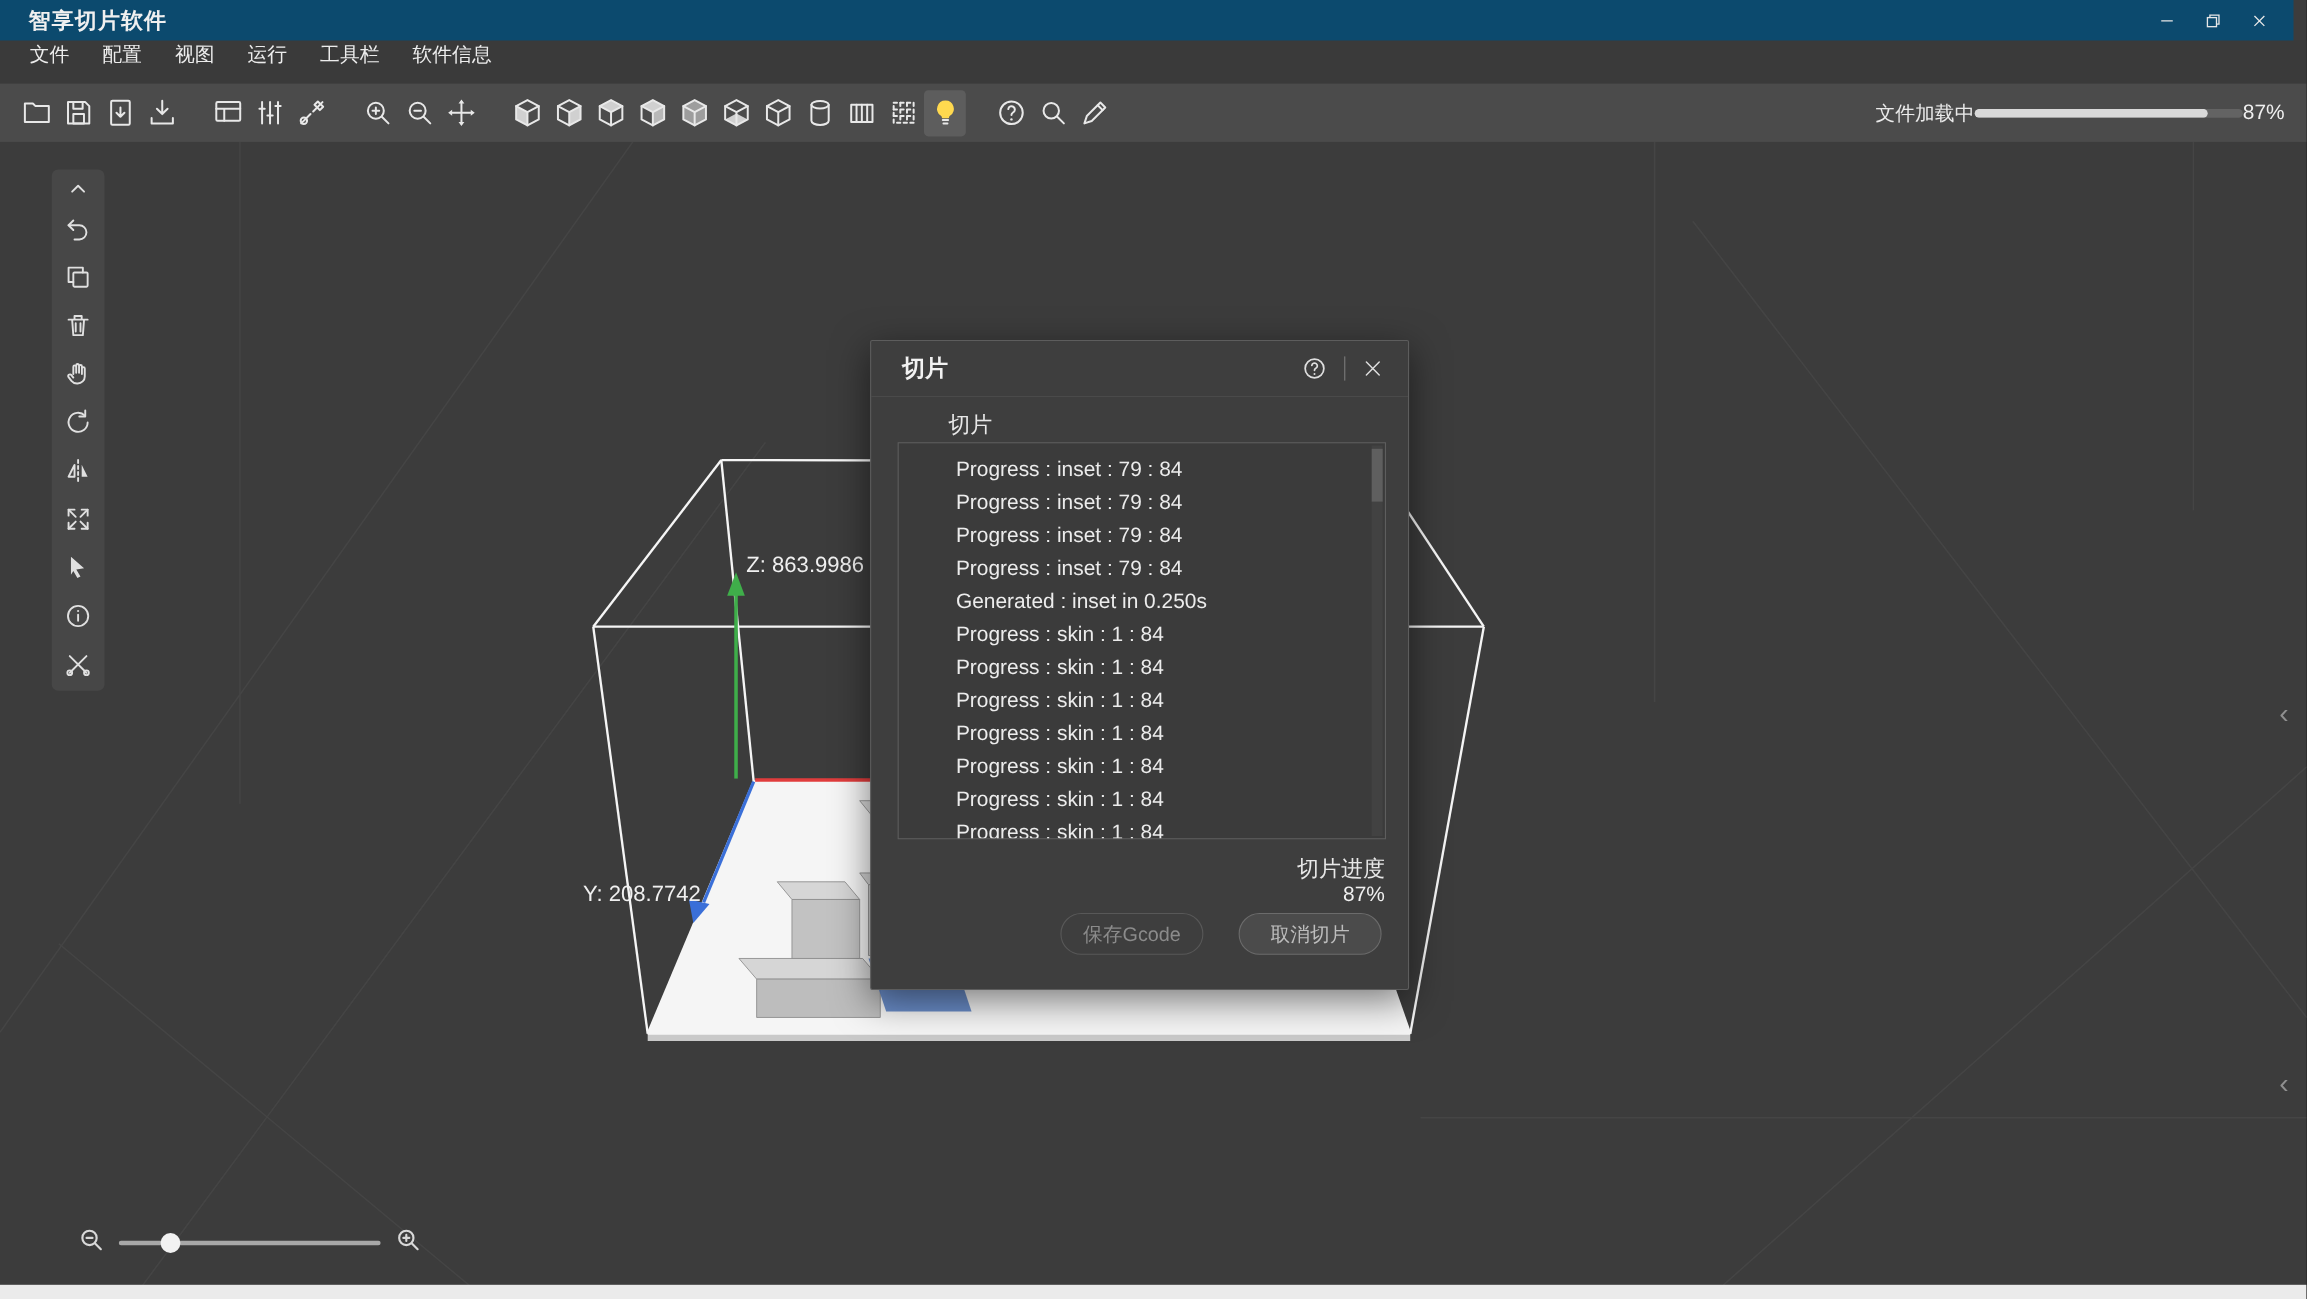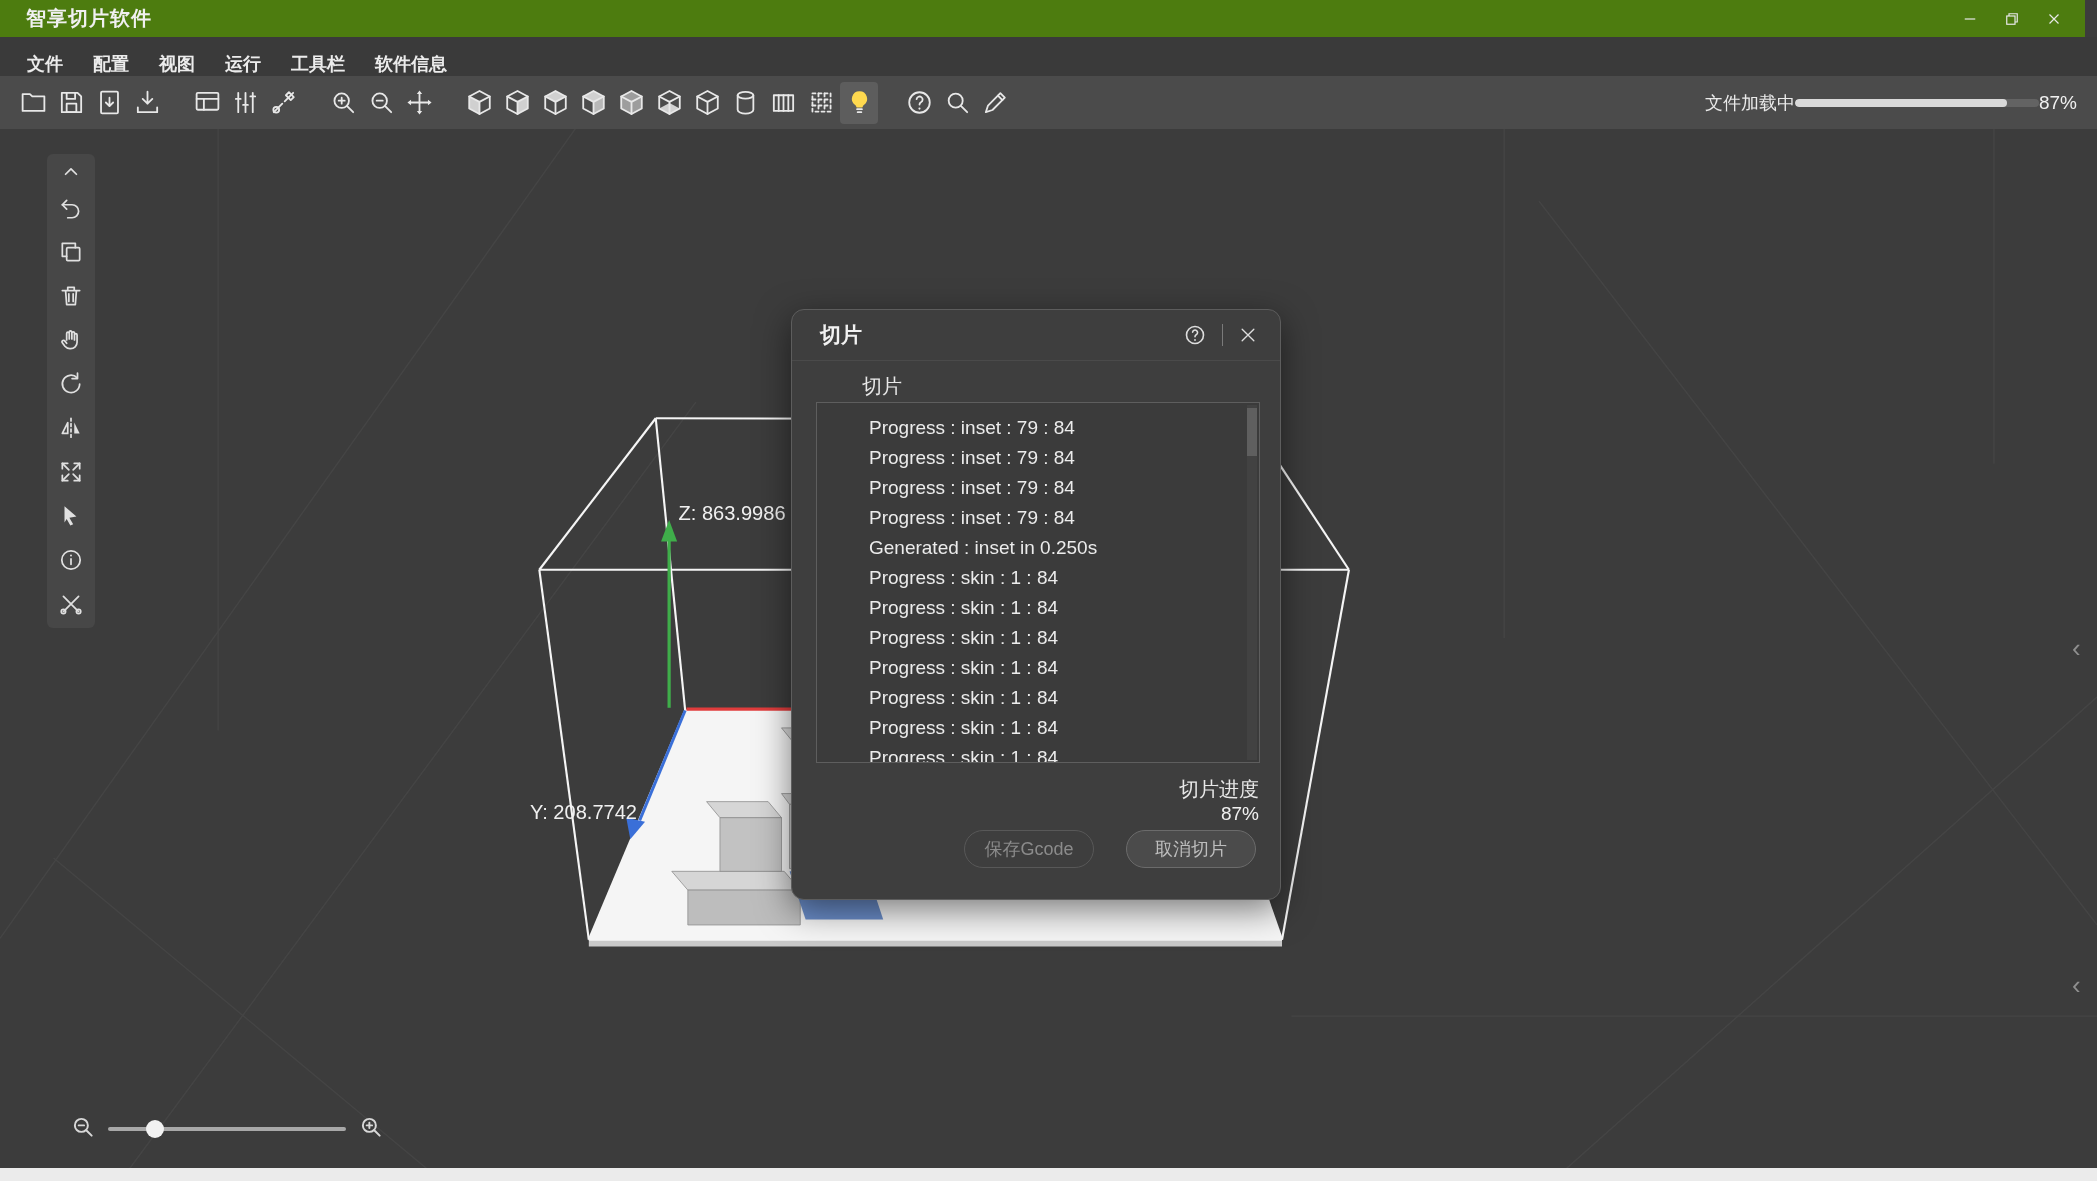--- a/index.html
+++ b/index.html
@@ -1,29 +1,29 @@
 <!DOCTYPE html>
 <html><head>
 <meta charset="utf-8">
 <style>
   html,body{margin:0;padding:0;background:#222;}
   .page{position:relative;width:2097px;height:1181px;background:#3c3c3c;overflow:hidden;
         font-family:"Liberation Sans",sans-serif;color:#e6e6e6;}
 
   
-  .titlebar{position:absolute;top:0;left:0;right:12px;height:37px;background:#4d7c0f;
+  .titlebar{position:absolute;top:0;left:0;right:12px;height:37px;background:#0c4a6e;
             display:flex;align-items:center;z-index:40;}
   .app-title{padding-left:26px;font-size:20px;font-weight:bold;letter-spacing:1px;color:#f0f0f0;}
   .win-controls{margin-left:auto;display:flex;align-items:center;padding-right:10px;}
   .win-btn{width:42px;height:37px;display:flex;align-items:center;justify-content:center;}
   .win-btn svg{width:18px;height:18px;fill:none;stroke:#e8e8e8;stroke-width:1.6;}
 
   
   .menubar{position:absolute;top:37px;left:0;right:0;height:39px;background:#3a3a3a;
-           display:flex;align-items:flex-end;padding-left:12px;z-index:40;font-weight:bold;}
+           display:flex;align-items:flex-start;padding-left:12px;z-index:40;}
   .menu-item{padding:0 15px;font-size:18px;color:#ececec;}
 
   
   .toolbar{position:absolute;top:76px;left:0;right:0;height:53px;background:#4b4b4b;
            display:flex;align-items:center;padding-left:14px;z-index:40;}
   .tb-group{display:flex;margin-right:22px;}
   .tb-btn{width:38px;height:42px;display:flex;align-items:center;justify-content:center;border-radius:4px;}
   .tb-btn svg{width:29px;height:29px;fill:none;stroke:#e8e8e8;stroke-width:1.5;
               stroke-linecap:round;stroke-linejoin:round;}
   .tb-btn.active{background:#5d5d5d;}
@@ -40,21 +40,21 @@
   .lt-btn.small{height:30px;}
   .lt-btn svg{width:26px;height:26px;fill:none;stroke:#e0e0e0;stroke-width:1.6;
               stroke-linecap:round;stroke-linejoin:round;}
 
   
   .scene{position:absolute;inset:0;z-index:1;}
   .scene text{font-family:"Liberation Sans",sans-serif;}
 
   
   .dialog{position:absolute;left:791px;top:309px;width:488px;height:589px;background:#3e3e3e;
-          border:1px solid #5d5d5d;border-radius:13px;z-index:50;box-shadow:0 10px 34px rgba(0,0,0,.5);}
+          border:1px solid #5d5d5d;border-radius:2px;z-index:50;box-shadow:0 10px 34px rgba(0,0,0,.5);}
   .dlg-header{height:50px;display:flex;align-items:center;padding:0 22px 0 28px;border-bottom:1px solid #4a4a4a;}
   .dlg-title{font-size:21px;font-weight:600;color:#f2f2f2;}
   .dlg-hr-right{margin-left:auto;display:flex;align-items:center;gap:15px;}
   .dlg-icon-btn{display:flex;align-items:center;justify-content:center;}
   .dlg-icon-btn svg{fill:none;stroke:#dedede;stroke-width:1.6;stroke-linecap:round;stroke-linejoin:round;}
   .dlg-divider{width:1px;height:22px;background:#7a7a7a;}
   .dlg-section-label{margin:12px 0 0 70px;font-size:20px;color:#e8e8e8;}
   .log-box{position:absolute;left:24px;top:92px;width:442px;height:359px;border:1px solid #5e5e5e;
            background:#3b3b3b;overflow:hidden;}
   .log-lines{padding:10px 0 0 20px;}

